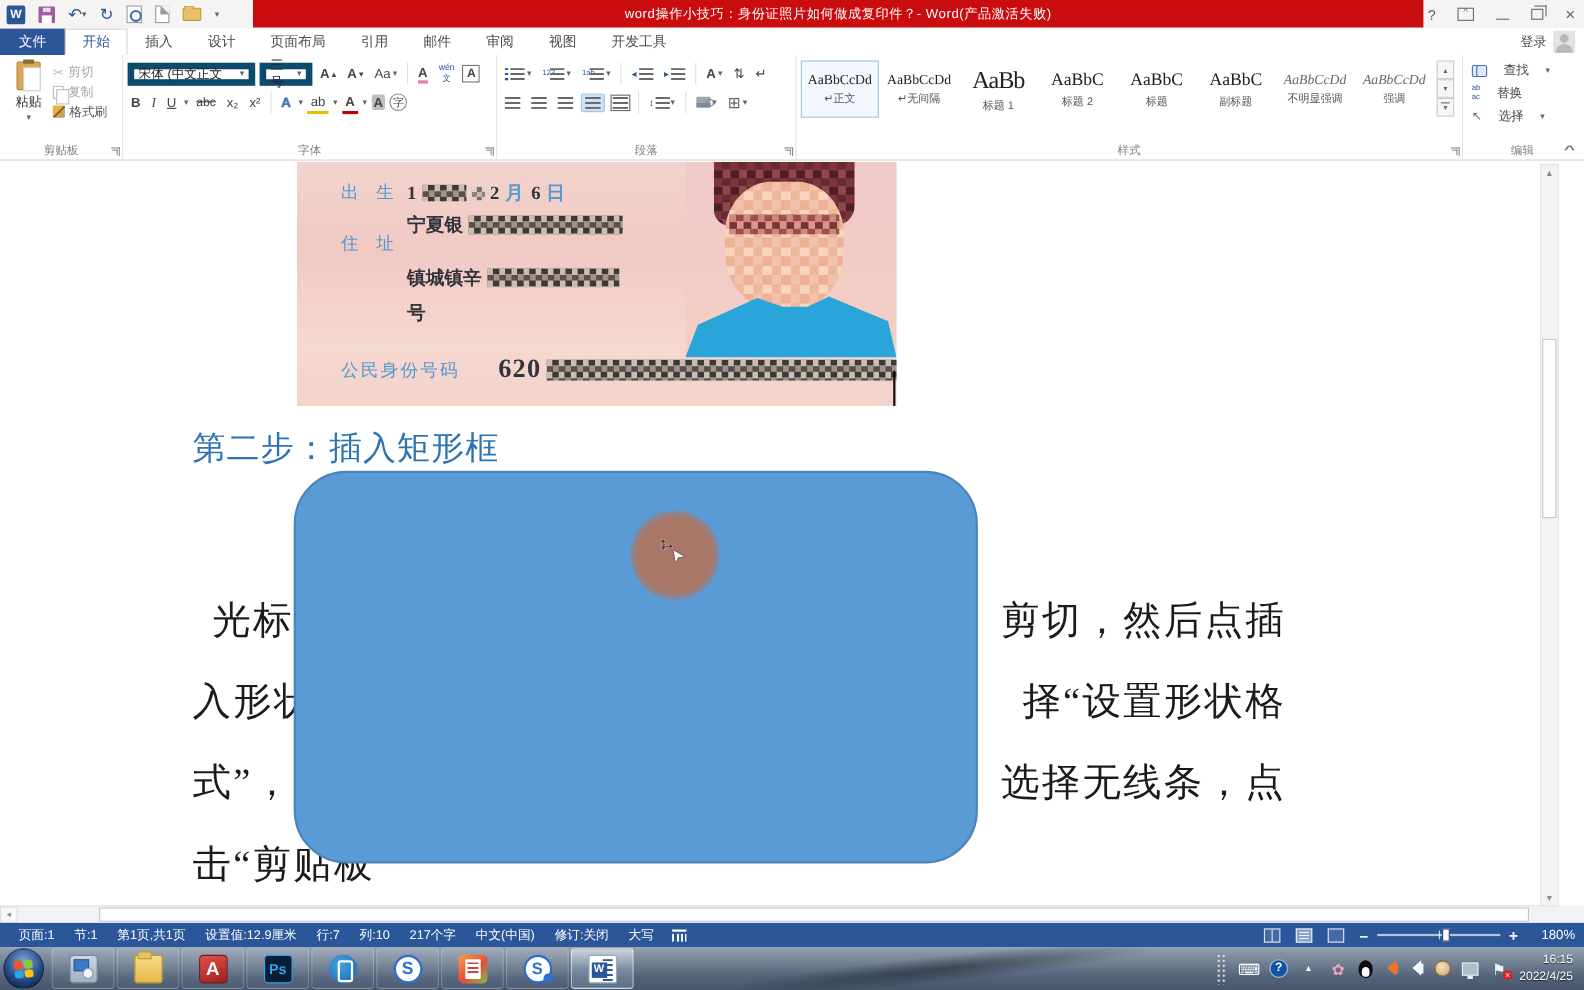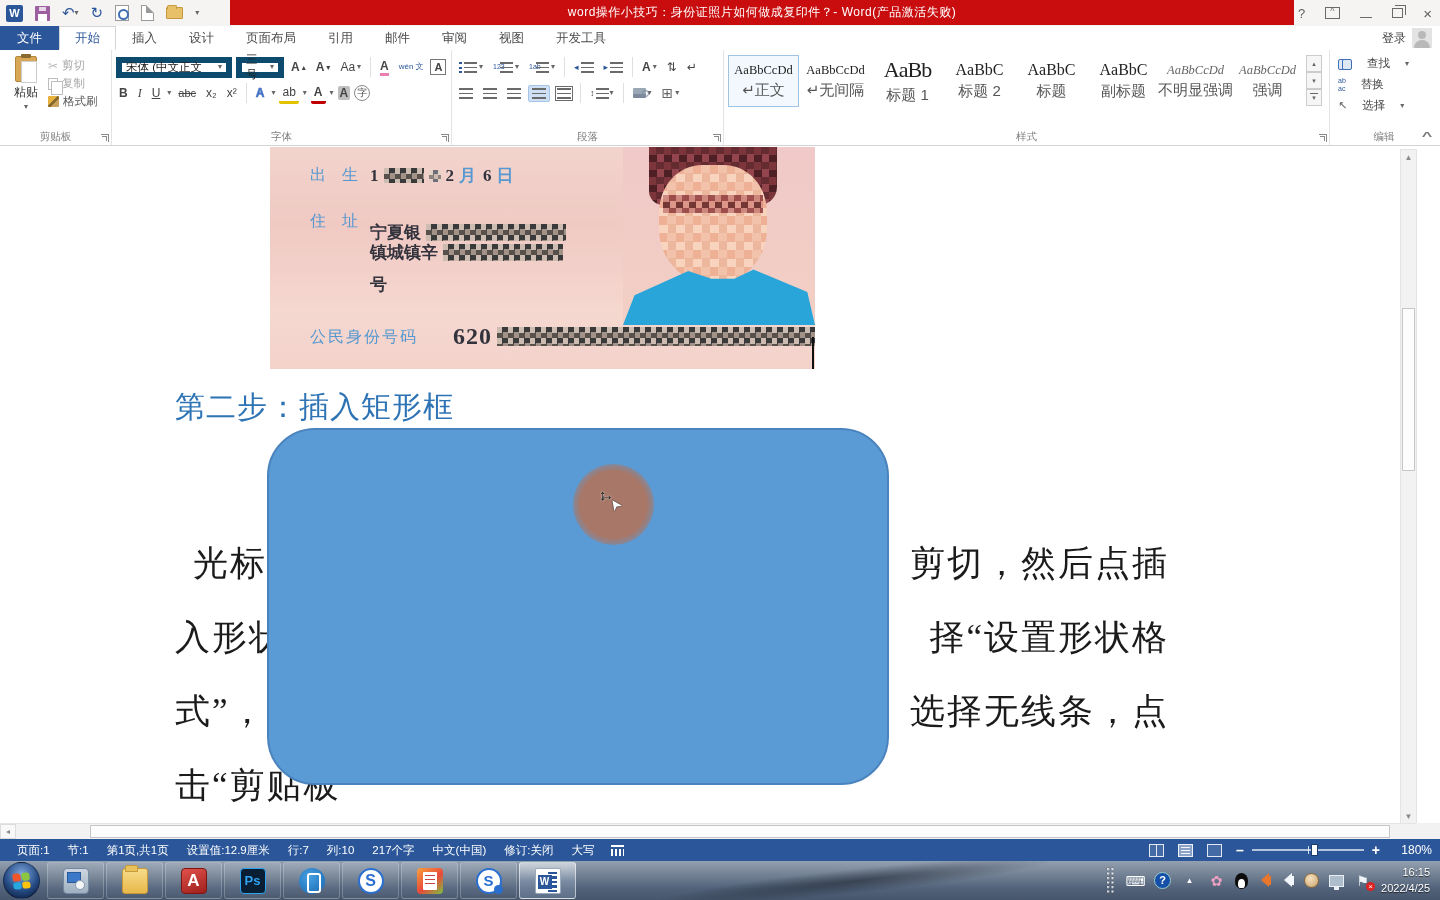--- a/index.html
+++ b/index.html
@@ -63,21 +63,21 @@
 .i-copy::after{content:"";position:absolute;left:2px;top:2px;width:10px;height:12px;border:1px solid #bdbdbd;background:#fff}
 .i-brush{width:11px;height:11px;background:linear-gradient(135deg,#e8b23c 0 45%,#8a6a2e 45% 60%,#caa05a 60%);border-radius:1px}
 
 
 .g-font{width:340px}
 .combo{border:6px solid #0c4a6e;height:21px;font-size:11.5px;display:flex;align-items:center;padding:0 4px;background:#fff;gap:3px;color:#222}
 .fname{width:116px;justify-content:space-between}
 .fsize{width:48px;justify-content:flex-end}
 .fx{font-size:12px;font-weight:bold;color:#444}
 .fx .up{font-size:8px;vertical-align:super}
-.pinyin{display:flex;flex-direction:row;line-height:1;font-size:8px;color:#2b579a;align-items:center}
+.pinyin{display:flex;flex-direction:column;line-height:1;font-size:8px;color:#2b579a;align-items:center}
 .abox{width:16px;height:16px;border:1px solid #777;display:flex;align-items:center;justify-content:center;font-size:11px;font-weight:bold;color:#444}
 .ubar{border-bottom:3px solid #e3c300}
 .rbar{border-bottom:3px solid #c00000}
 .gshade{background:#bfbfbf;padding:0 2px}
 .circ{width:16px;height:16px;border:1px solid #888;border-radius:50%;display:flex;align-items:center;justify-content:center;font-size:10px;color:#444}
 .beff{color:#4472c4;-webkit-text-stroke:.6px #4472c4;font-weight:bold}
 
 
 .g-para{width:272px}
 .bars{width:13px;height:11px;background:repeating-linear-gradient(#6a6a6a 0 1.6px,transparent 1.6px 4.6px)}
@@ -94,21 +94,21 @@
 
 
 .g-styles{width:606px;display:flex}
 .stywrap{display:flex;align-items:flex-start;gap:1px;padding-top:1px}
 .sty{width:71px;height:52px;border:1px solid transparent;display:flex;flex-direction:column;align-items:center;justify-content:center;gap:3px;cursor:default}
 .sty.sel{border-color:#9ec3e5;background:#f2f8fd}
 .sty .prev{font-family:"Liberation Serif","DejaVu Serif",serif;font-size:12.5px;color:#222;white-space:nowrap}
 .sty .prev.h1{font-size:22px;font-weight:normal;letter-spacing:-1px}
 .sty .prev.h2{font-size:16px}
 .sty .prev.it{font-style:italic;color:#666}
-.sty .slab{font-size:15px;color:#555;white-space:nowrap}
+.sty .slab{font-size:10px;color:#555;white-space:nowrap}
 .stscroll{display:flex;flex-direction:column;width:16px;margin-left:2px}
 .stscroll .sbtn{height:17px;border:1px solid #ccc;background:#f6f6f6;font-size:7px;color:#666;display:flex;align-items:center;justify-content:center}
 .morebar{position:relative}
 .morebar::before{content:"";position:absolute;top:3px;left:3px;right:3px;height:1px;background:#666}
 
 
 .g-edit{width:108px;display:flex;flex-direction:column;gap:2px;padding-left:8px}
 .ecmd{display:flex;align-items:center;gap:15px;font-size:11.5px;color:#444;height:19px}
 .binoc{width:14px;height:9px;position:relative}
 .binoc::before,.binoc::after{content:"";position:absolute;top:0;width:8px;height:9px;border:1.5px solid #3f6eb5;border-radius:2px;background:#dfe9f6}
@@ -504,21 +504,21 @@
     <div class="val" style="left:100px;top:17px">
       <span>1</span>
       <span class="mos" style="width:40px;height:15px"></span>
       <span class="mos lite" style="width:12px;height:12px"></span>
       <span>2</span>
         <span class="blue">月</span>
       <span>6</span>
         <span class="blue">日</span>
     </div>
     <span class="lab" style="left:40px;top:64px">住 址</span>
-    <div class="val" style="left:100px;top:74px">
+    <div class="val" style="left:100px;top:46px">
       <span>宁夏银</span>
       <span class="mos" style="width:140px;height:17px"></span>
     </div>
     <div class="val" style="left:100px;top:94px">
       <span>镇城镇辛</span>
       <span class="mos" style="width:120px;height:17px"></span>
     </div>
     <div class="val" style="left:100px;top:126px">
       <span>号</span>
     </div>

